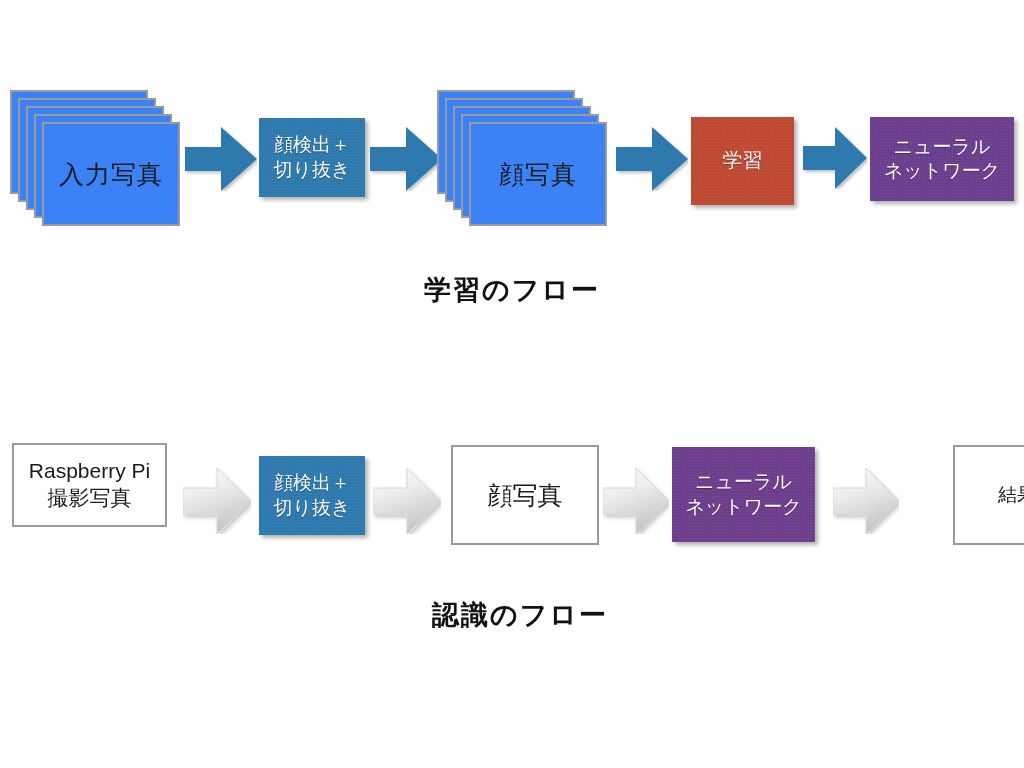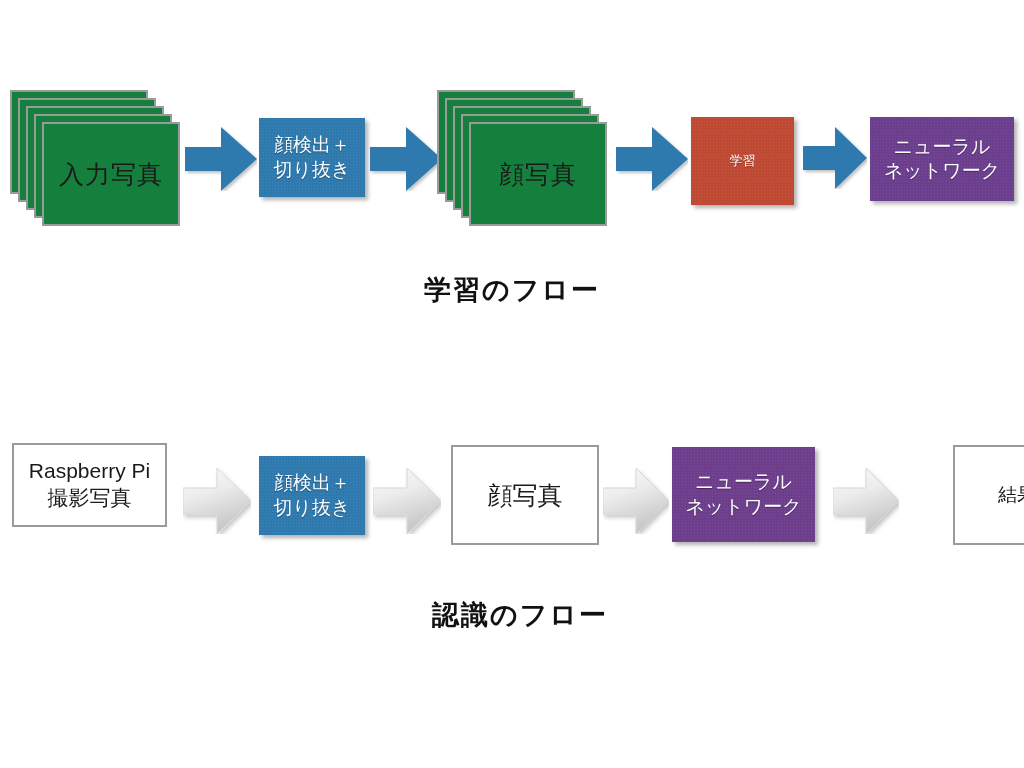--- a/index.html
+++ b/index.html
@@ -43,21 +43,21 @@
     white-space: pre-line;
   }
 
   
   .stack {
     position: absolute;
   }
   .stack .sheet {
     position: absolute;
     box-sizing: border-box;
-    background: #15803d;
+    background: #3b82f6;
     border: 2px solid #9a9a9a;
   }
   .stack .sheet.front {
     display: flex;
     align-items: center;
     justify-content: center;
   }
   .stack .stack-label {
     color: #1a1a1a;
     font-size: 25px;
@@ -164,21 +164,21 @@
       <svg viewBox="0 0 72 64" preserveAspectRatio="none" aria-hidden="true">
         <defs>
           <filter id="ds3" x="-30%" y="-30%" width="180%" height="180%">
             <feDropShadow dx="2" dy="2" stdDeviation="1.6" flood-color="#000" flood-opacity="0.25"></feDropShadow>
           </filter>
         </defs>
         <polygon points="0,20 36,20 36,0 72,32 36,64 36,44 0,44" fill="#2E79AE" filter="url(#ds3)"></polygon>
       </svg>
     </div>
 
-    <div class="node proc" style="left:691px; top:117px; width:103px; height:88px; background:#BF4A33; font-size:13px;">
+    <div class="node proc" style="left:691px; top:117px; width:103px; height:88px; background:#BF4A33; font-size:20px;">
       <span class="proc-label">学習</span>
     </div>
 
     <div class="arrow" style="left:803px; top:127px; width:64px; height:62px;">
       <svg viewBox="0 0 64 62" preserveAspectRatio="none" aria-hidden="true">
         <defs>
           <filter id="ds4" x="-30%" y="-30%" width="180%" height="180%">
             <feDropShadow dx="2" dy="2" stdDeviation="1.6" flood-color="#000" flood-opacity="0.25"></feDropShadow>
           </filter>
         </defs>

